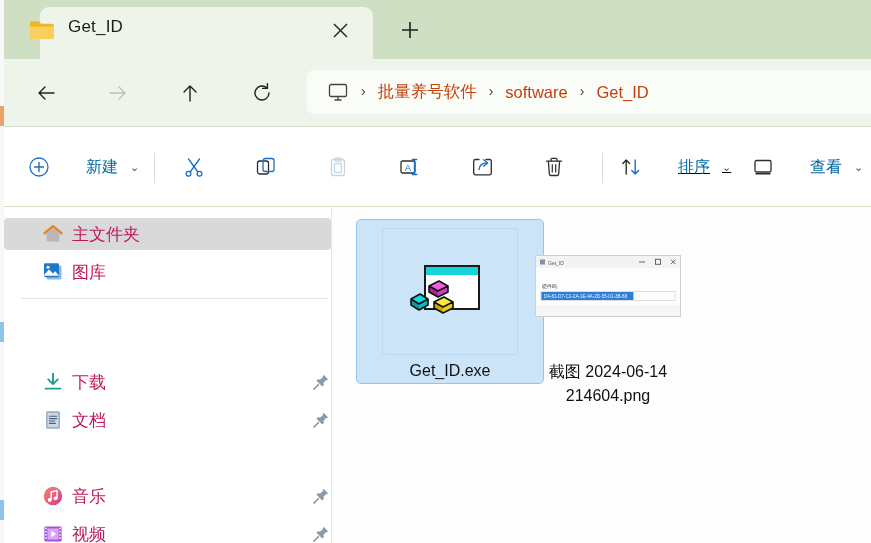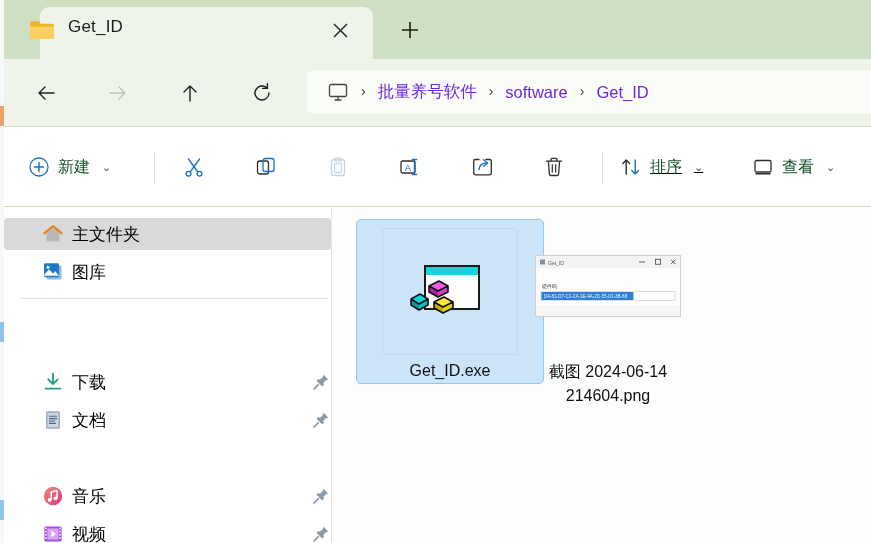--- a/index.html
+++ b/index.html
@@ -84,41 +84,41 @@
 
   .addressbar {
     position: absolute; left: 303px; top: 11px;
     width: 580px; height: 44px;
     background: #fafcf8;
     border-radius: 7px;
     display: flex; align-items: center;
     padding-left: 20px;
   }
   .crumb {
-    font-size: 16.5px; color: #6d28d9; white-space: nowrap;
+    font-size: 16.5px; color: #c2410c; white-space: nowrap;
   }
   .crumb-sep {
     margin: 0 12px; color: #3a3a3a; font-size: 14px;
     display: inline-block; transform: translateY(-1px);
   }
 
   
   .cmdbar {
     position: absolute; left: 4px; top: 127px; width: 867px; height: 80px;
     background: #ffffff;
     border-bottom: 1px solid #cfdfc3;
   }
   .cmd-item {
     position: absolute; top: 20px; height: 40px;
     display: flex; align-items: center;
     border-radius: 5px;
     gap: 8px;
   }
   .cmd-label {
-    font-size: 16px; color: #14532d; white-space: nowrap;
+    font-size: 16px; color: #0369a1; white-space: nowrap; margin-left: 28px;
   }
   .cmd-chev { color: #4a4a4a; font-size: 11px; margin-left: 4px; }
   .cmd-sep {
     position: absolute; top: 26px; width: 1px; height: 30px; background: #dcdcdc;
   }
   .iconbtn {
     position: absolute; top: 20px; width: 40px; height: 40px;
     display: flex; align-items: center; justify-content: center;
     border-radius: 5px;
   }
@@ -137,21 +137,21 @@
   .side-item.selected {
     background: #d9d9d9;
   }
   .side-icon {
     position: absolute; left: 38px; top: 5px;
     width: 22px; height: 22px;
     display: flex; align-items: center; justify-content: center;
   }
   .side-label {
     position: absolute; left: 68px;
-    font-size: 17px; color: #000000; white-space: nowrap;
+    font-size: 17px; color: #be185d; white-space: nowrap;
   }
   .side-pin {
     position: absolute; left: 308px; top: 7px; width: 18px; height: 18px;
   }
   .side-divider {
     position: absolute; left: 17px; top: 90px; width: 307px; height: 1px;
     background: #e2e2e2;
   }
   .vert-divider {
     position: absolute; left: 331px; top: 208px; width: 1px; height: 335px;

